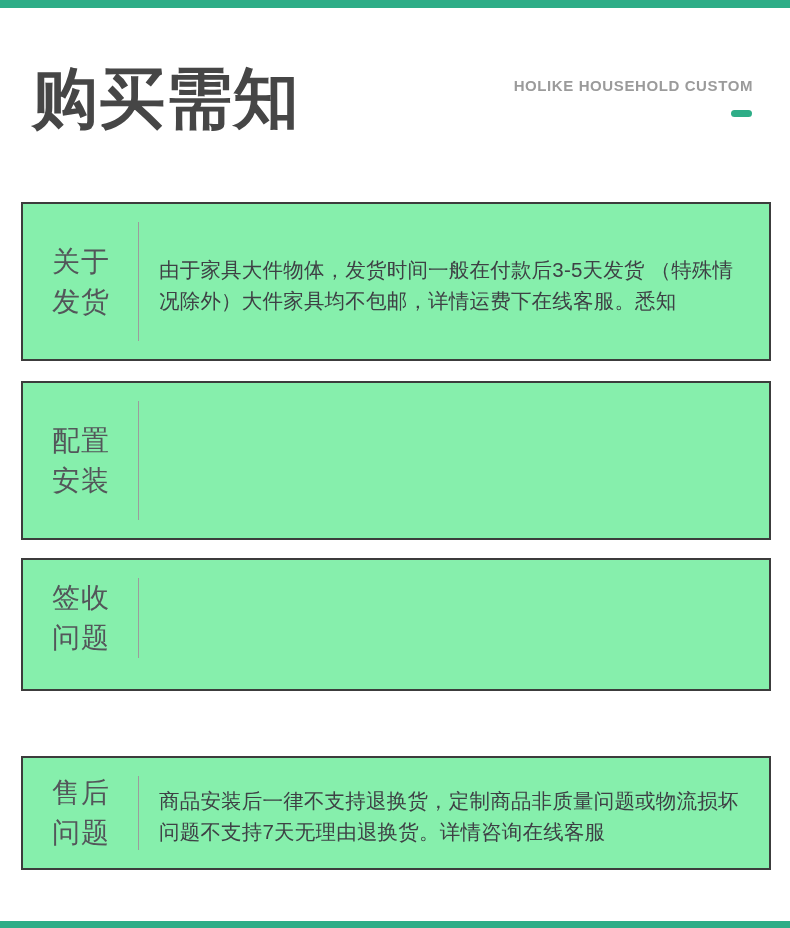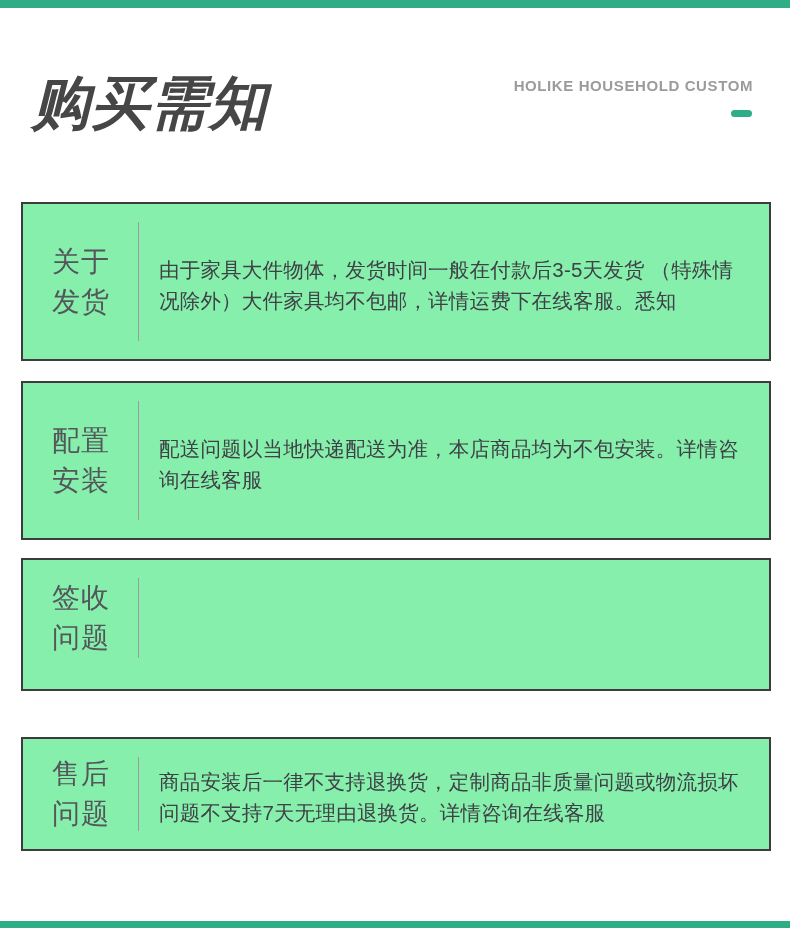--- a/index.html
+++ b/index.html
@@ -18,27 +18,26 @@
     left: 0;
     width: 790px;
     background: #2ead87;
   }
   .accent-bar.top { top: 0; height: 8px; }
   .accent-bar.bottom { bottom: 0; height: 7px; }
 
   .page-title {
     position: absolute;
     left: 32px;
-    top: 70px;
-    font-size: 58px;
+    top: 61px;
+    font-size: 66px;
     font-weight: bold;
     letter-spacing: 1px;
     color: #464646;
     line-height: 1.15;
-    font-style: italic;
   }
 
   .brand-block {
     position: absolute;
     top: 77px;
     right: 37px;
     text-align: right;
   }
   .brand-line1 {
     font-size: 15px;
@@ -68,21 +67,21 @@
     left: 21px;
     width: 750px;
     border: 2px solid #3c3c3c;
     background: #86efac;
     display: flex;
     align-items: stretch;
   }
   .notice-section.s1 { top: 202px; height: 159px; }
   .notice-section.s2 { top: 381px; height: 159px; }
   .notice-section.s3 { top: 558px; height: 133px; flex-direction: column; }
-  .notice-section.s4 { top: 737px; height: 114px; }
+  .notice-section.s4 { top: 756px; height: 114px; }
 
   .section-label {
     position: relative;
     width: 116px;
     flex: 0 0 116px;
     display: flex;
     align-items: center;
     justify-content: center;
     text-align: center;
     font-size: 28px;
@@ -129,22 +128,20 @@
 <div class="notice-section s1">
   <div class="section-label">关于
 发货</div>
   <div class="section-text">由于家具大件物体，发货时间一般在付款后3-5天发货 （特殊情
 况除外）大件家具均不包邮，详情运费下在线客服。悉知</div>
 </div>
 
 <div class="notice-section s2">
   <div class="section-label">配置
 安装</div>
-  <div class="section-text">配送问题以当地快递配送为准，本店商品均为不包安装。详情咨
-询在线客服</div>
 </div>
 
 <div class="notice-section s3">
   <div class="section-label">签收
 问题</div>
 </div>
 
 <div class="notice-section s4">
   <div class="section-label">售后
 问题</div>

